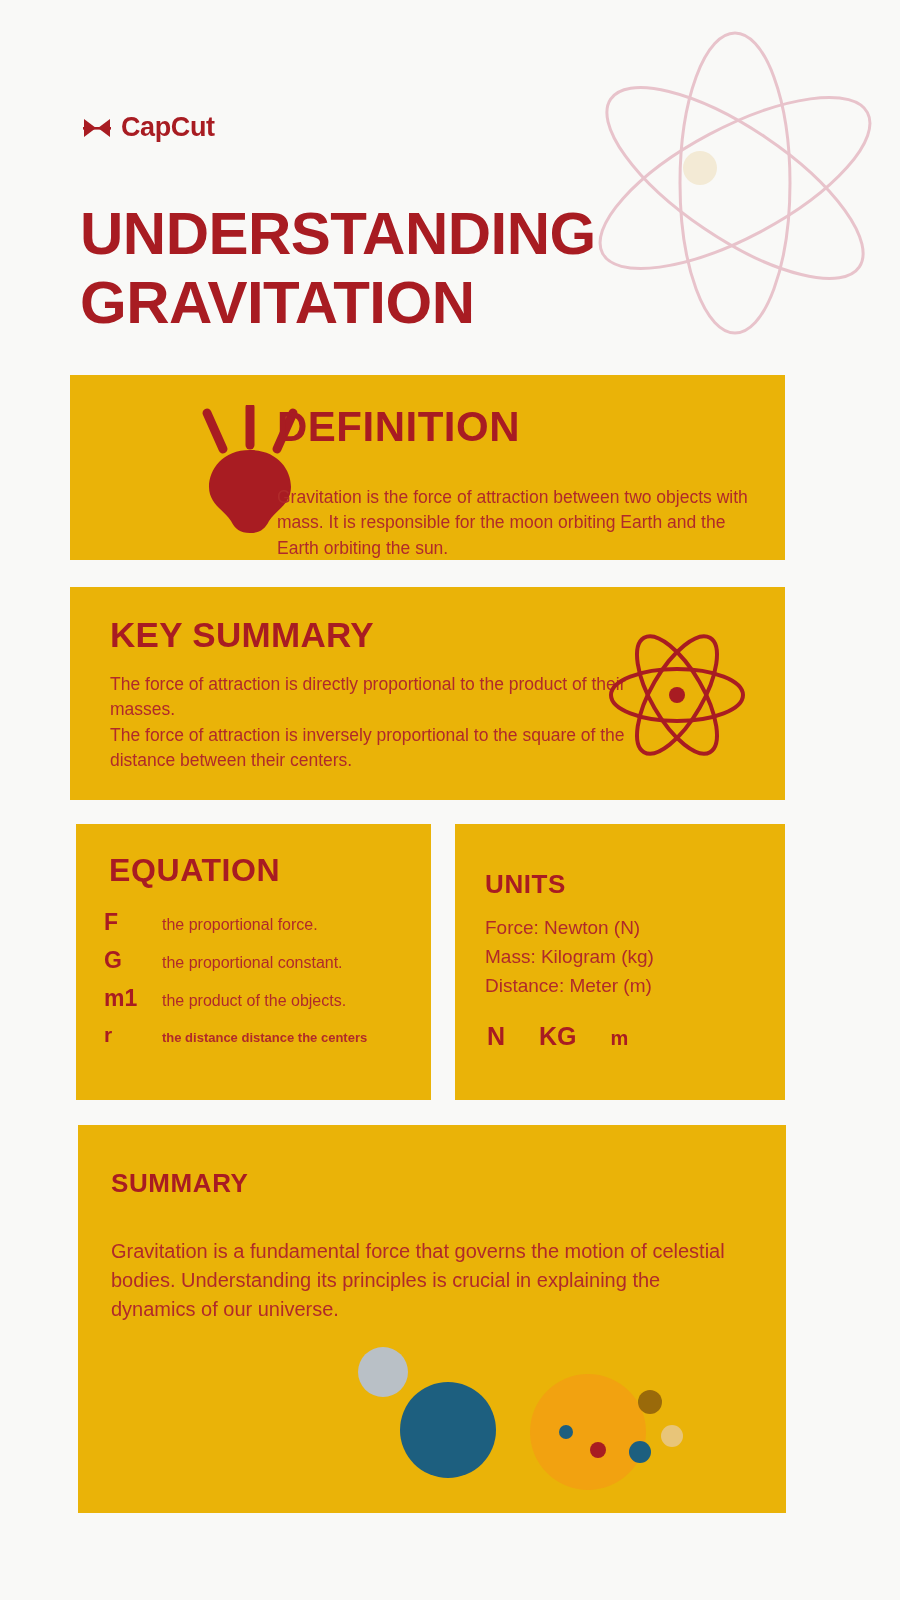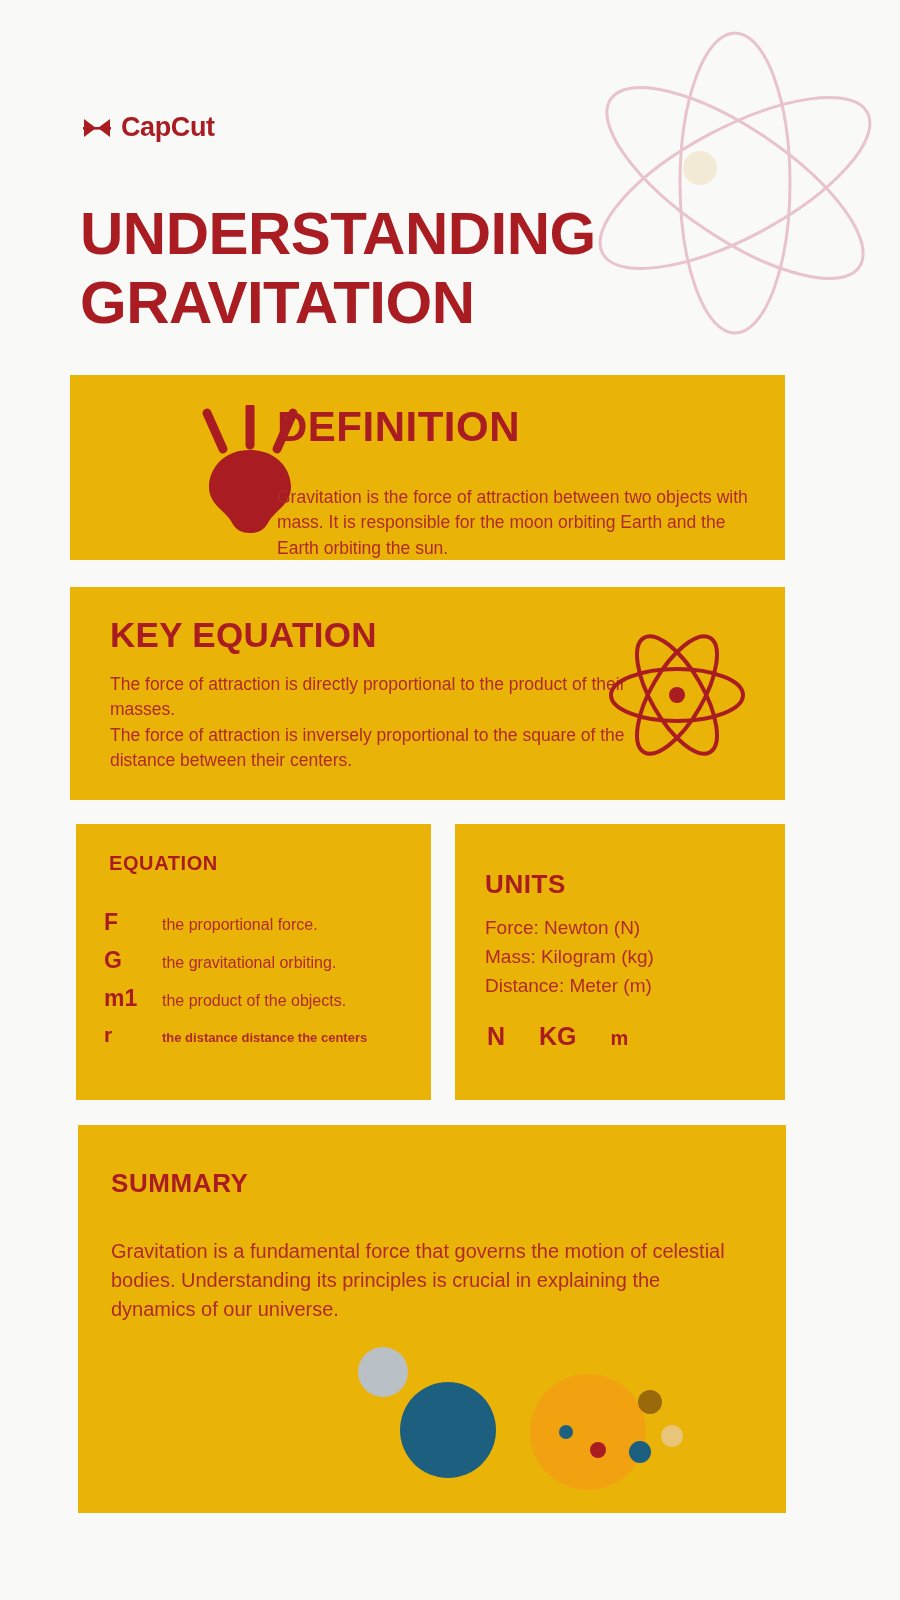--- a/index.html
+++ b/index.html
@@ -147,21 +147,21 @@
   #card-equation {
     left: 76px;
     top: 824px;
     width: 355px;
     height: 276px;
   }
   #card-equation .eq-title {
     position: absolute;
     left: 33px;
     top: 28px;
-    font-size: 20px;
+    font-size: 32px;
     letter-spacing: 0.6px;
   }
   .eq-list {
     position: absolute;
     left: 28px;
     top: 85px;
     width: 310px;
   }
   .eq-row {
     display: flex;
@@ -287,21 +287,21 @@
         <line x1="55" y1="2" x2="55" y2="40"></line>
         <line x1="98" y1="8" x2="82" y2="44"></line>
       </g>
       <path d="M55 45 C82 45 96 64 96 82 C96 99 80 106 74 116 C70 124 65 128 55 128 C45 128 40 124 36 116 C30 106 14 99 14 82 C14 64 28 45 55 45 Z" fill="#a81c22"></path>
     </svg>
     <div class="card-title def-title">DEFINITION</div>
     <p class="card-body def-text">Gravitation is the force of attraction between two objects with mass. It is responsible for the moon orbiting Earth and the Earth orbiting the sun.</p>
   </section>
 
   <section class="card" id="card-key">
-    <div class="card-title key-title">KEY EQUATION</div>
+    <div class="card-title key-title">KEY SUMMARY</div>
     <div class="key-text">
       <div class="card-body">The force of attraction is directly proportional to the product of their masses.</div>
       <div class="card-body">The force of attraction is inversely proportional to the square of the distance between their centers.</div>
     </div>
     <svg class="key-atom" viewBox="0 0 140 140">
       <g fill="none" stroke="#a81c22" stroke-width="4">
         <ellipse cx="70" cy="70" rx="66" ry="26" transform="rotate(0 70 70)"></ellipse>
         <ellipse cx="70" cy="70" rx="66" ry="26" transform="rotate(60 70 70)"></ellipse>
         <ellipse cx="70" cy="70" rx="66" ry="26" transform="rotate(120 70 70)"></ellipse>
       </g>
@@ -311,21 +311,21 @@
 
   <section class="card" id="card-equation">
     <div class="card-title eq-title">EQUATION</div>
     <div class="eq-list">
       <div class="eq-row">
         <span class="eq-sym">F</span>
         <span class="eq-desc">the proportional force.</span>
       </div>
       <div class="eq-row">
         <span class="eq-sym">G</span>
-        <span class="eq-desc">the gravitational orbiting.</span>
+        <span class="eq-desc">the proportional constant.</span>
       </div>
       <div class="eq-row">
         <span class="eq-sym">m1</span>
         <span class="eq-desc">the product of the objects.</span>
       </div>
       <div class="eq-row small">
         <span class="eq-sym">r</span>
         <span class="eq-desc">the distance distance the centers</span>
       </div>
     </div>

